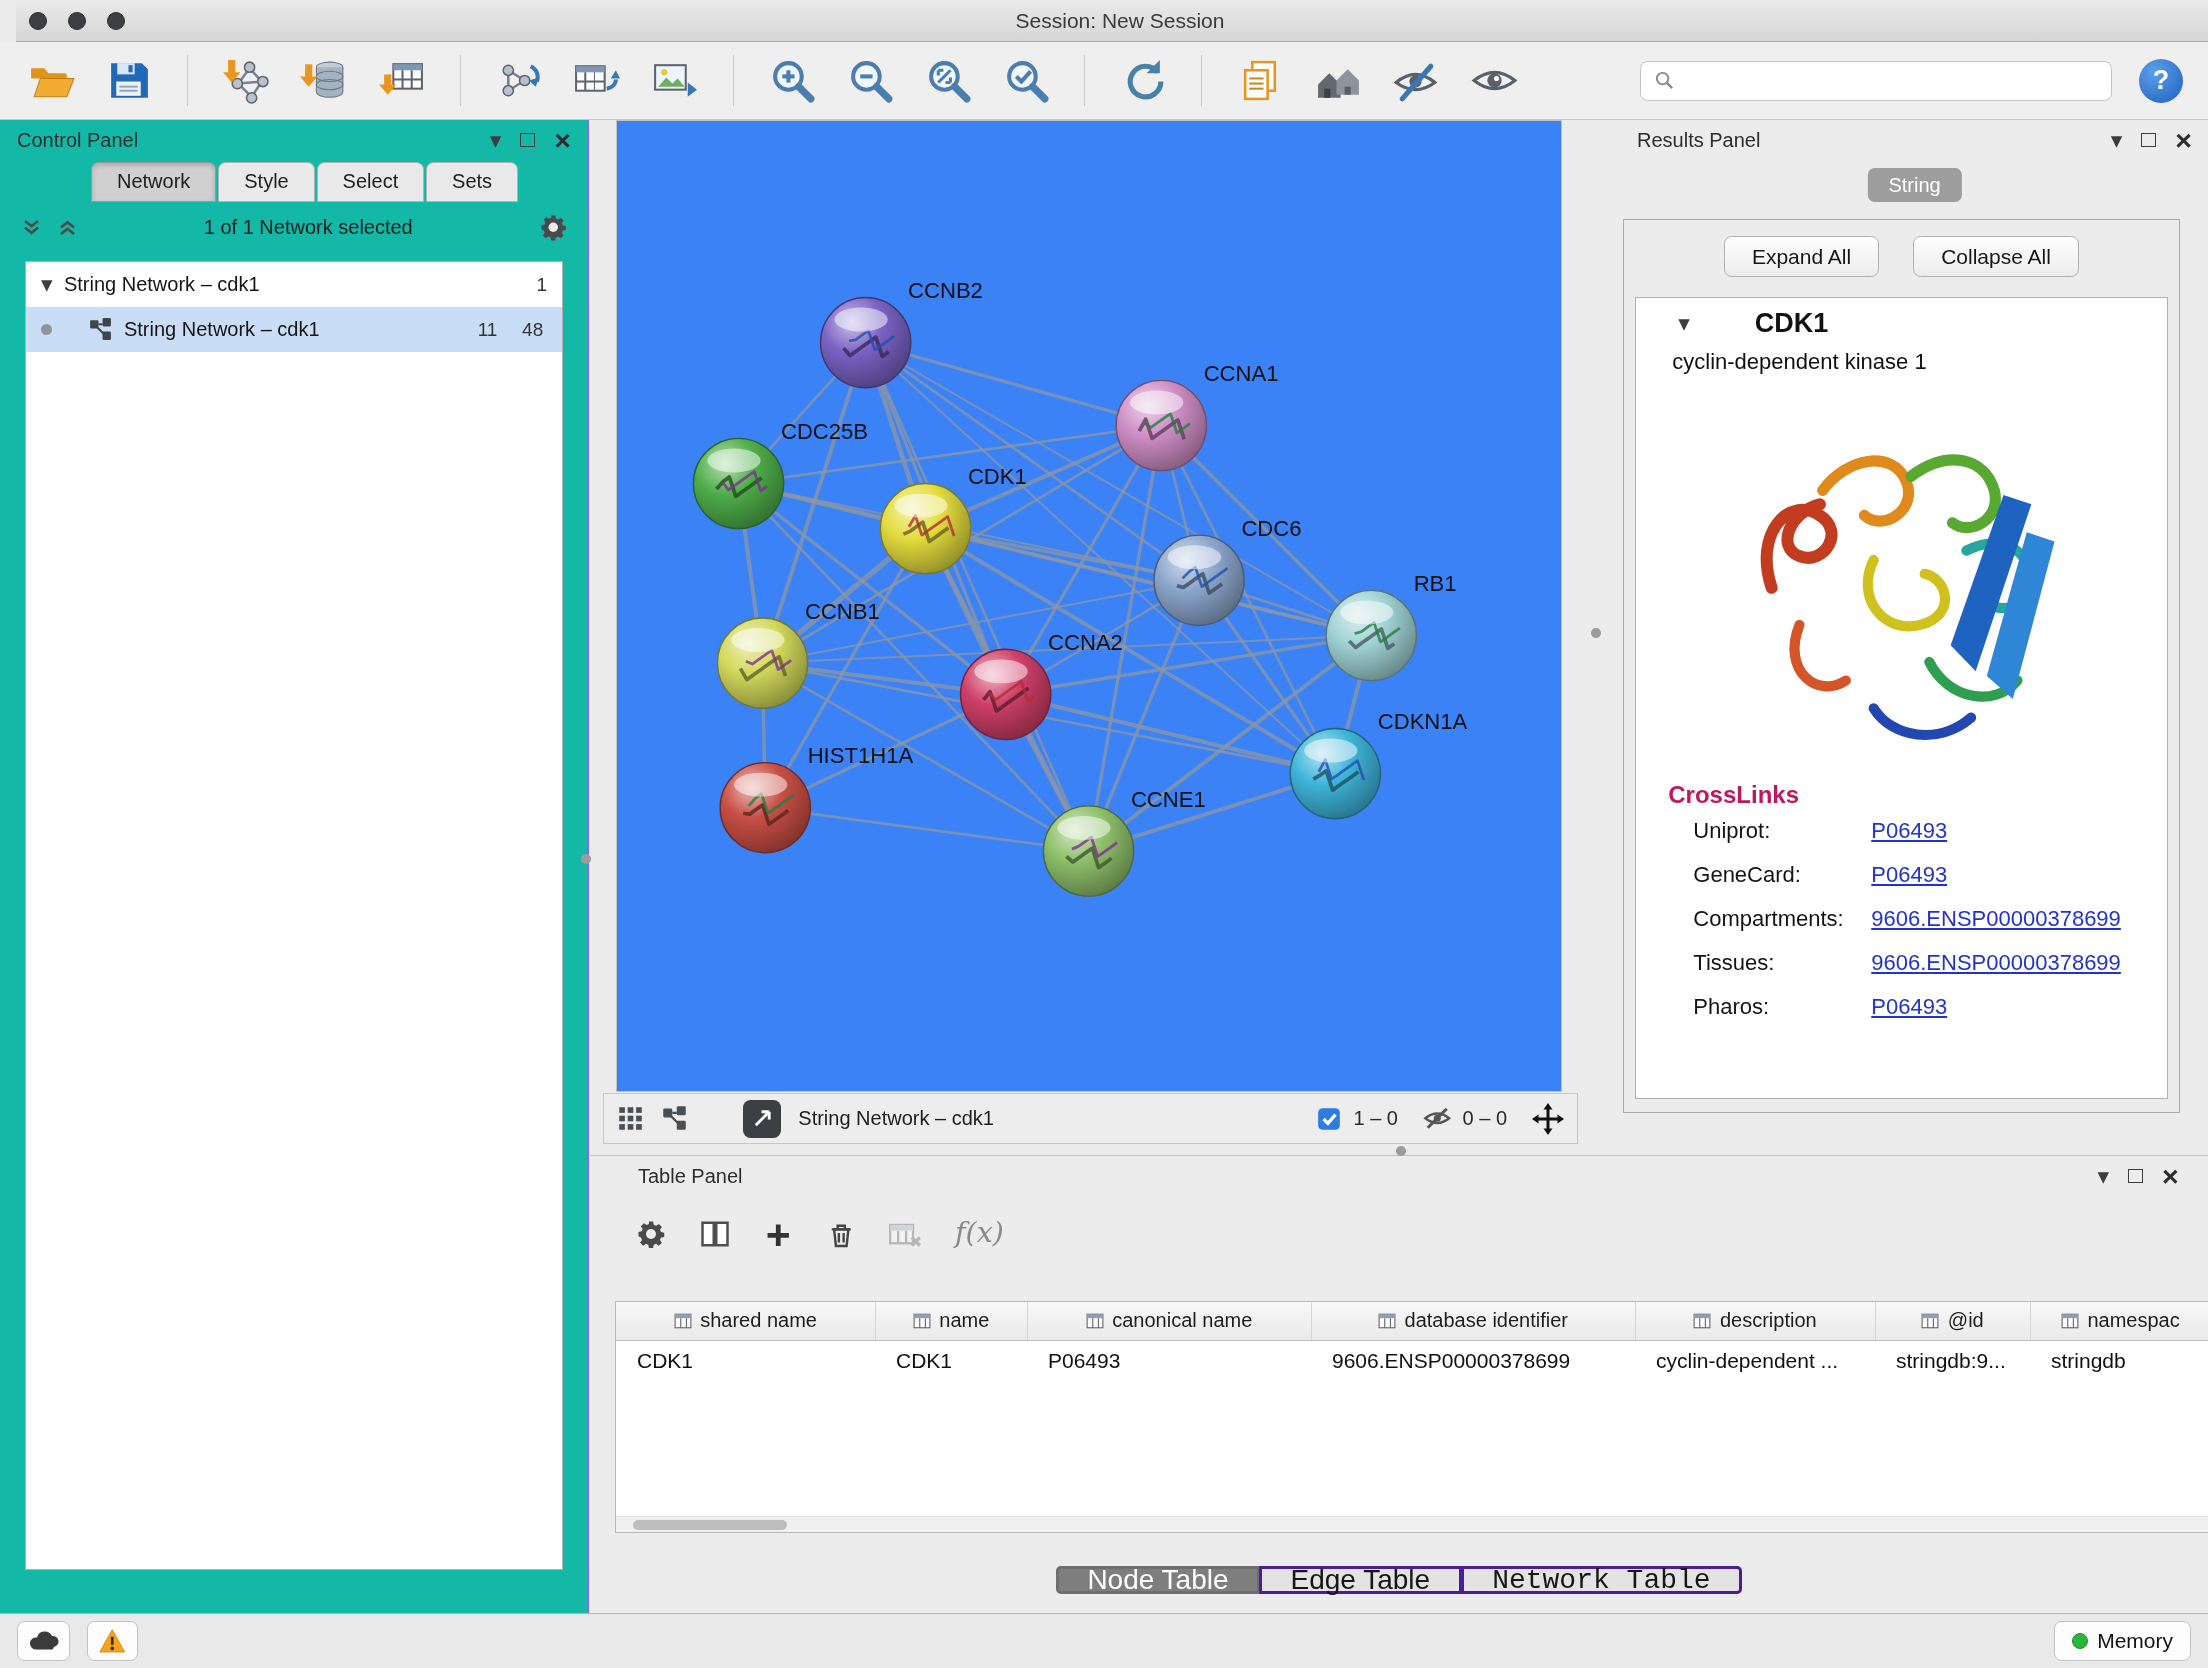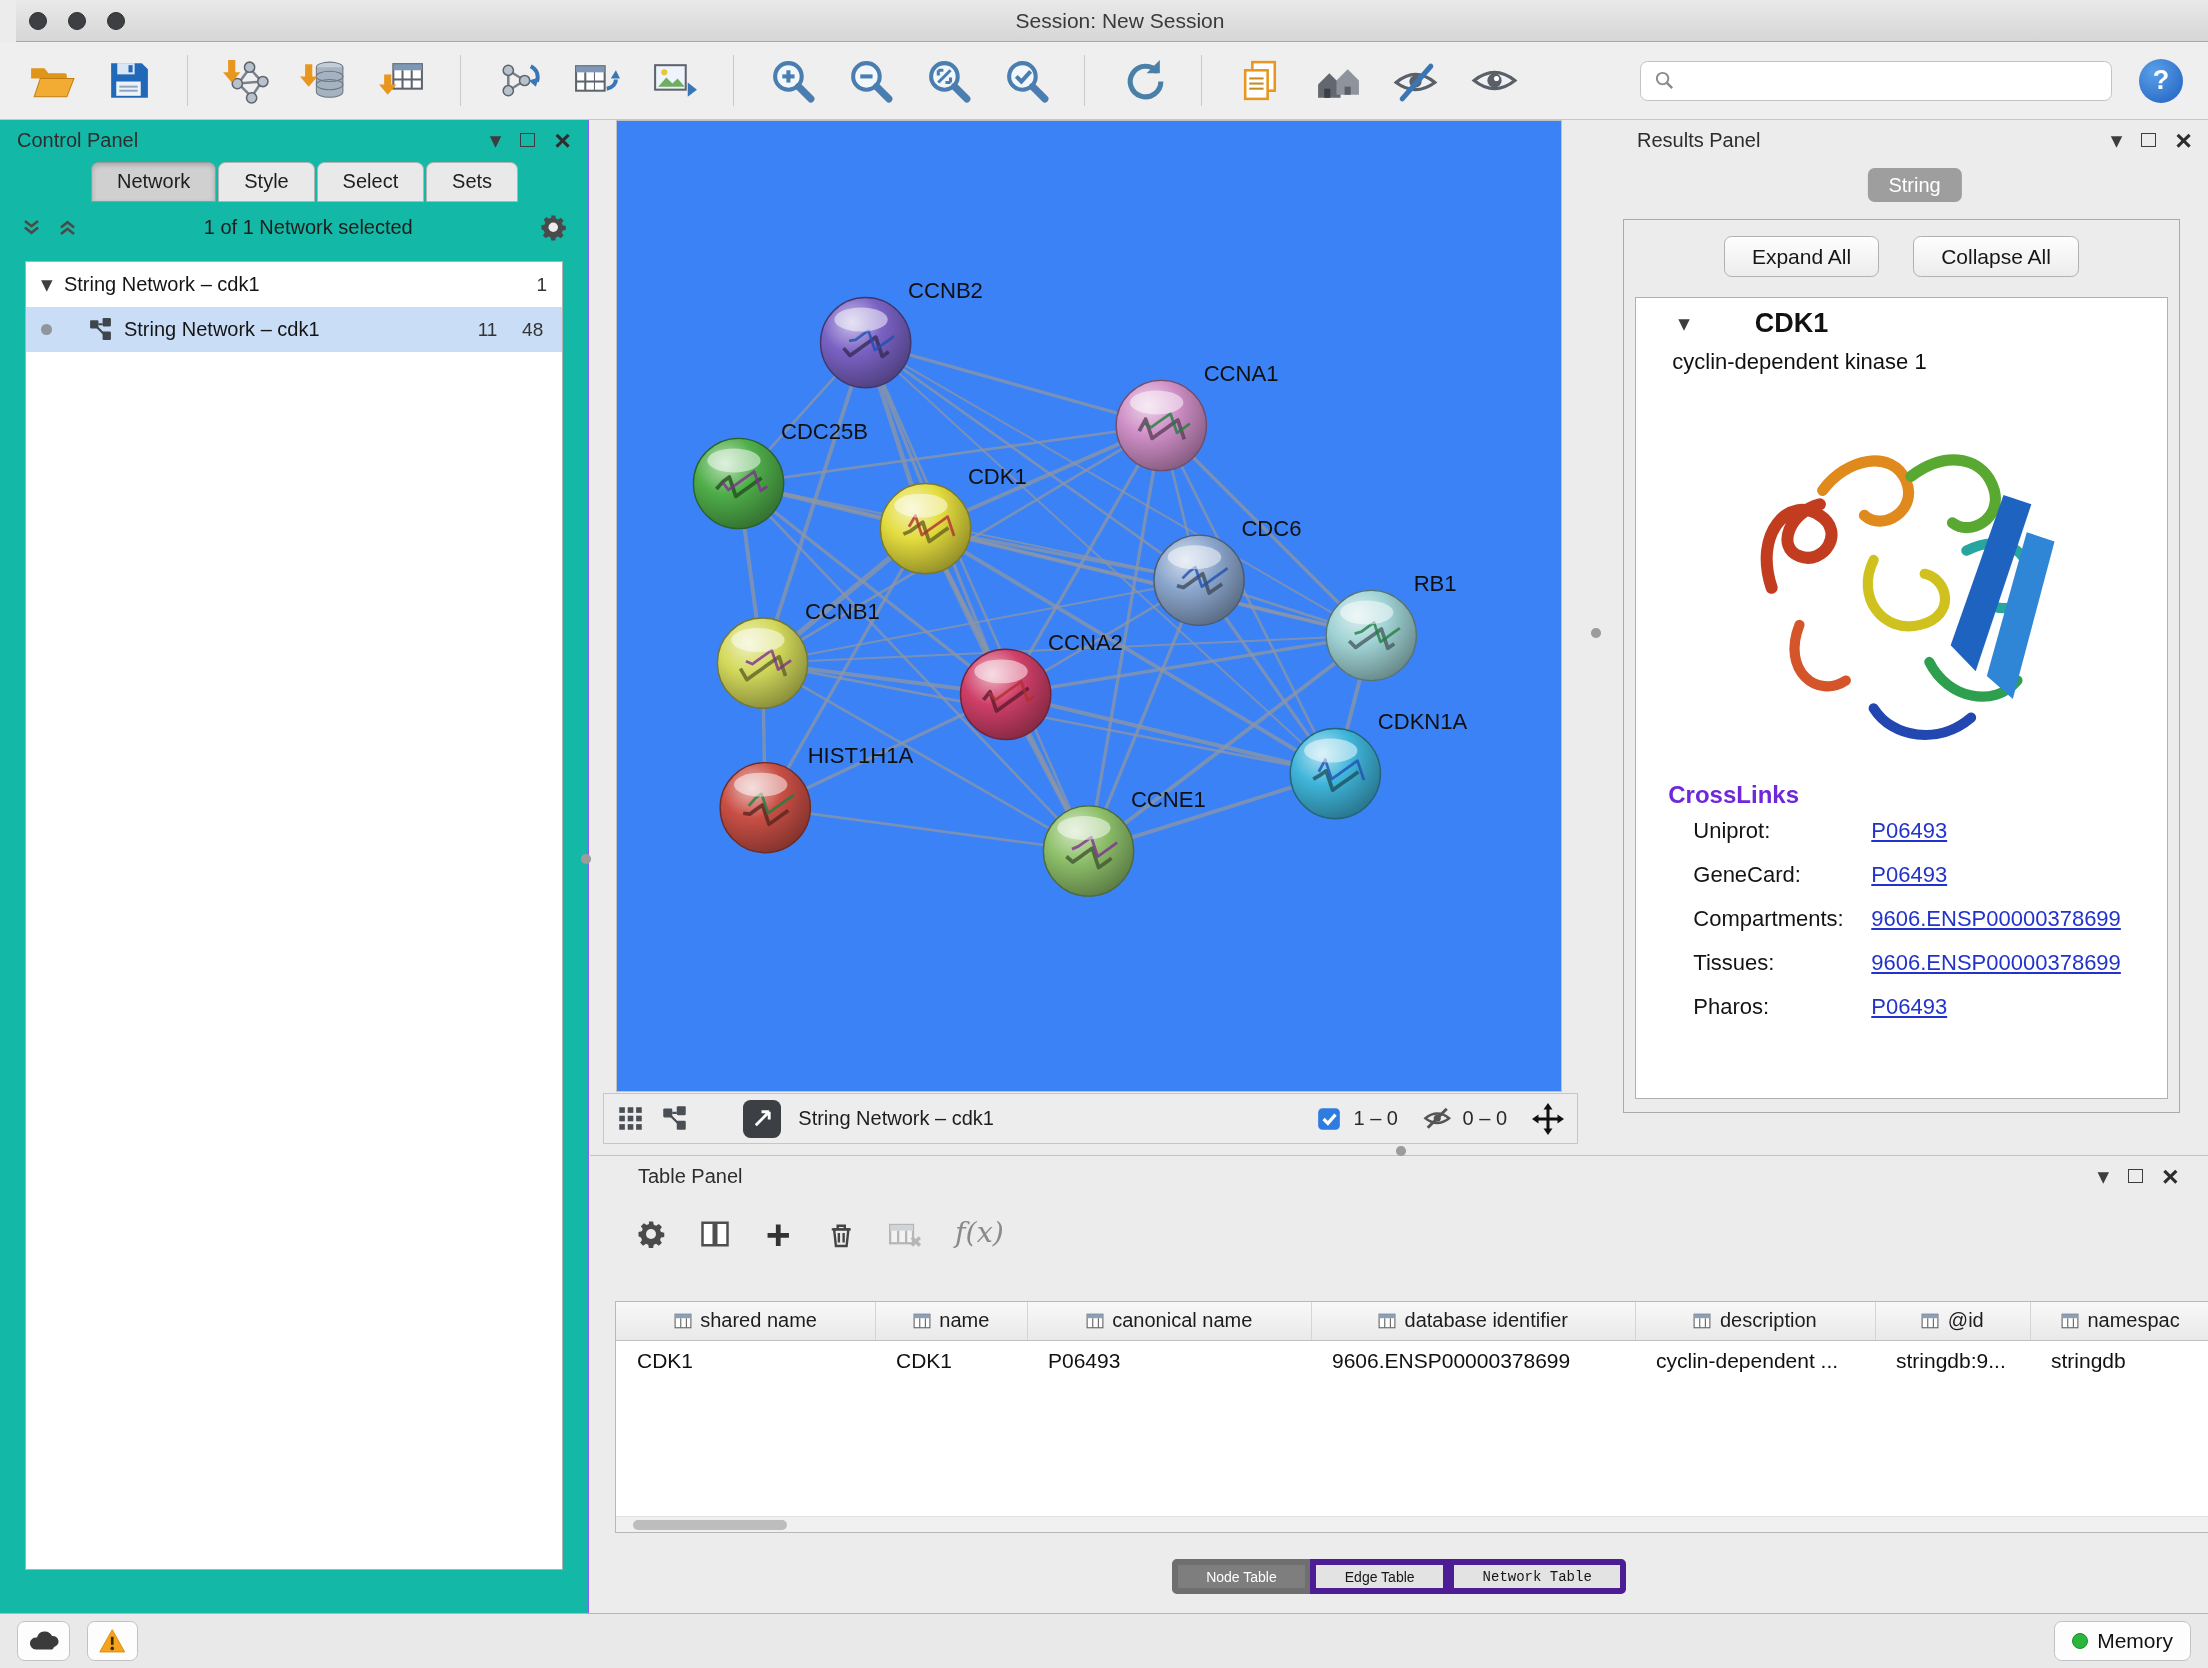--- a/index.html
+++ b/index.html
@@ -68,43 +68,43 @@
     font-size:20px;padding:5.7px 21px;border-radius:6.7px;}
   .res-box{position:absolute;left:2.9px;top:99px;width:557px;height:894px;border:1px solid #aaa;}
   .res-buttons{display:flex;justify-content:center;gap:34px;margin-top:16px;}
   .btn{height:41px;padding:0 27px;background:linear-gradient(#fefefe,#ececec);border:1px solid #b1b1b1;border-radius:7.6px;
     font-size:21px;display:flex;align-items:center;color:#161616;cursor:pointer;}
   .res-inner{position:absolute;left:11.4px;right:11.4px;top:77px;bottom:13.3px;background:#fff;border:1px solid #b0b0b0;overflow:hidden;}
   .res-sec-hdr{display:flex;align-items:center;height:51px;padding-left:42px;gap:65px;}
   .res-gene{font-size:27px;font-weight:700;color:#111;}
   .res-desc{padding-left:36px;font-size:22px;color:#111;height:34px;}
   .protein{display:block;margin:9.5px auto 0;}
-  .cl-title{font-size:24px;font-weight:700;margin:17px 0 9.5px 32px;color:#6d28d9;}
+  .cl-title{font-size:24px;font-weight:700;margin:17px 0 9.5px 32px;color:#be185d;}
   .cl-row{display:flex;height:44px;font-size:22px;}
   .cl-label{margin-left:57px;width:178px;color:#141414;}
   .link{color:#2233cc;text-decoration:underline;cursor:pointer;}
 
   
   .table-panel{position:absolute;left:590px;top:1155px;width:1619px;height:458px;background:#ececec;border-top:1px solid #c2c2c2;}
   .tp-hdr{padding-left:48px;}
   .tp-toolbar{display:flex;align-items:flex-end;gap:34px;height:53px;padding-left:46px;}
   .tp-tool{display:flex;align-items:center;justify-content:center;cursor:pointer;}
   .tp-tool.disabled{opacity:.35;cursor:default;}
   .fx{font-family:"DejaVu Serif","Liberation Serif",serif;font-style:italic;font-size:28.5px;color:#8a8a8a;}
   .tp-table{position:absolute;left:25px;right:0;top:145px;bottom:80px;background:#fff;border:1px solid #b8b8b8;border-right:none;overflow:hidden;}
   table{border-collapse:collapse;table-layout:fixed;width:1594px;}
   th{height:38px;background:linear-gradient(#f8f8f8,#e9e9e9);border-bottom:1px solid #c2c2c2;border-right:1px solid #d5d5d5;
     font-size:20px;font-weight:400;color:#1d1d1d;overflow:hidden;white-space:nowrap;cursor:pointer;}
   .th-inner{display:flex;align-items:center;justify-content:center;gap:8.6px;padding:0 5.7px;}
   td{height:42px;font-size:21px;padding-left:21px;color:#111;overflow:hidden;white-space:nowrap;}
   .hscroll{position:absolute;left:0;right:0;bottom:0;height:16px;background:#f0f0f0;border-top:1px solid #e0e0e0;}
   .hthumb{position:absolute;left:17px;top:2.9px;width:154px;height:10.5px;background:#bdbdbd;border-radius:5.7px;cursor:pointer;}
   .tp-tabs{position:absolute;left:0;right:0;bottom:19px;display:flex;justify-content:center;}
-  .tp-tab{height:35px;display:flex;align-items:center;padding:0 28.5px;font-size:14px;background:#e3e3e3;
-    border:6px solid #4c1d95;margin-left:-1px;color:#161616;cursor:pointer;}
+  .tp-tab{height:28px;display:flex;align-items:center;padding:0 28.5px;font-size:28px;background:#e3e3e3;
+    border:3px solid #4c1d95;margin-left:-1px;color:#161616;cursor:pointer;}
   .tp-tab:first-child{border-radius:4.8px 0 0 4.8px;}
   .tp-tab:last-child{border-radius:0 4.8px 4.8px 0;font-family:Liberation Mono, monospace;}
   .tp-tab.selected{background:#7e7e7e;color:#fff;border-color:#6f6f6f;}
 
   
   .statusbar{position:absolute;left:0;top:1613px;width:2208px;height:55px;background:#e9e9e9;border-top:1px solid #b5b5b5;
     display:flex;align-items:center;padding:0 17px;gap:17px;}
   .sb-btn{height:40px;min-width:51px;background:#fdfdfd;border:1px solid #c2c2c2;border-radius:7.6px;
     display:flex;align-items:center;justify-content:center;padding:0 9.5px;cursor:pointer;gap:9.5px;}
   .memory{margin-left:auto;font-size:21px;color:#111;padding:0 17px;}

